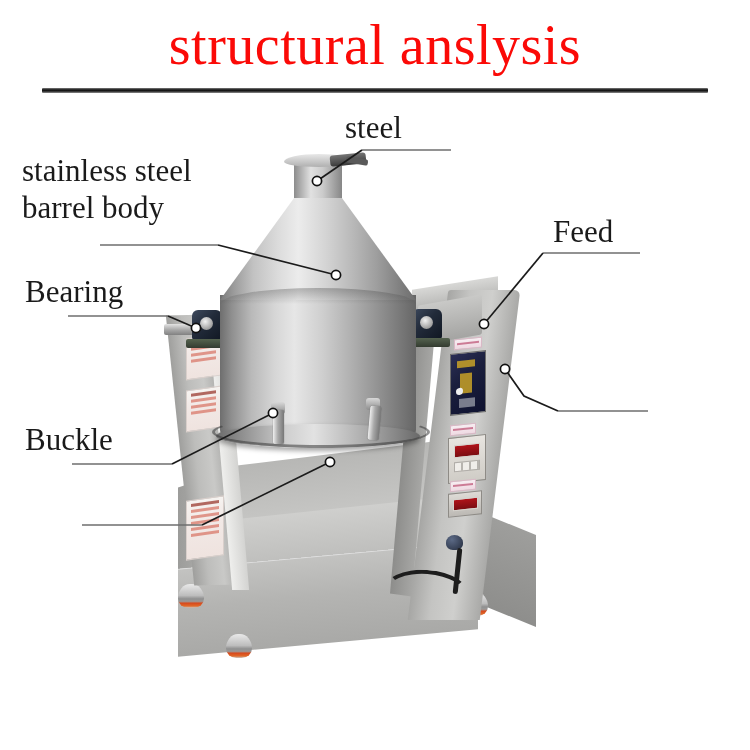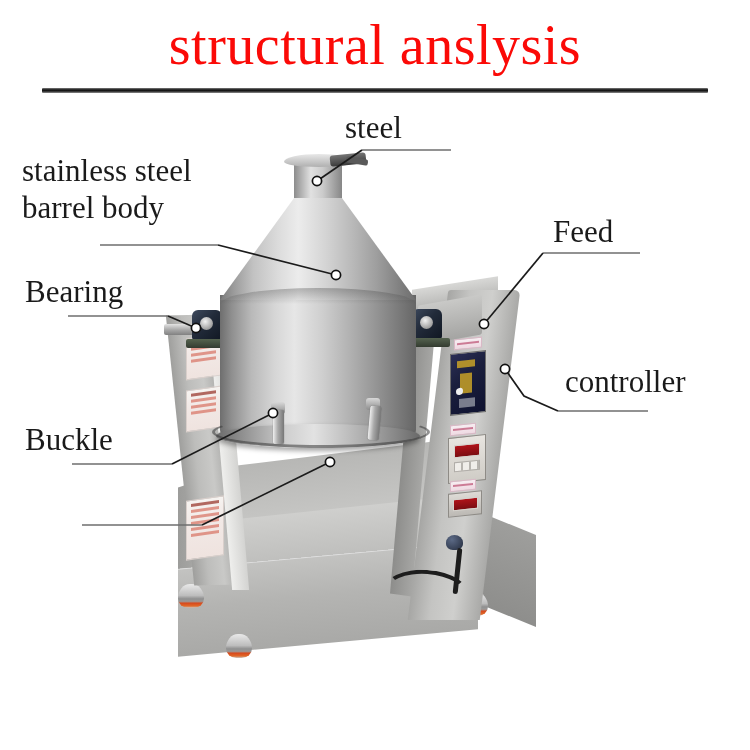--- a/index.html
+++ b/index.html
@@ -522,15 +522,14 @@
   <div class="label two-line" style="left:22px; top:152px; width:300px; white-space:pre-line;">stainless steel
 barrel body</div>
 
   <div class="label" style="left:25px; top:422px;">Buckle</div>
 
   <div class="label" style="left:25px; top:274px;">Bearing</div>
 
 
   <div class="label" style="left:553px; top:214px;">Feed</div>
 
-  <div class="label" style="left:565px; top:364px;">controller</div>
 
 </div>
 
 </body></html>

